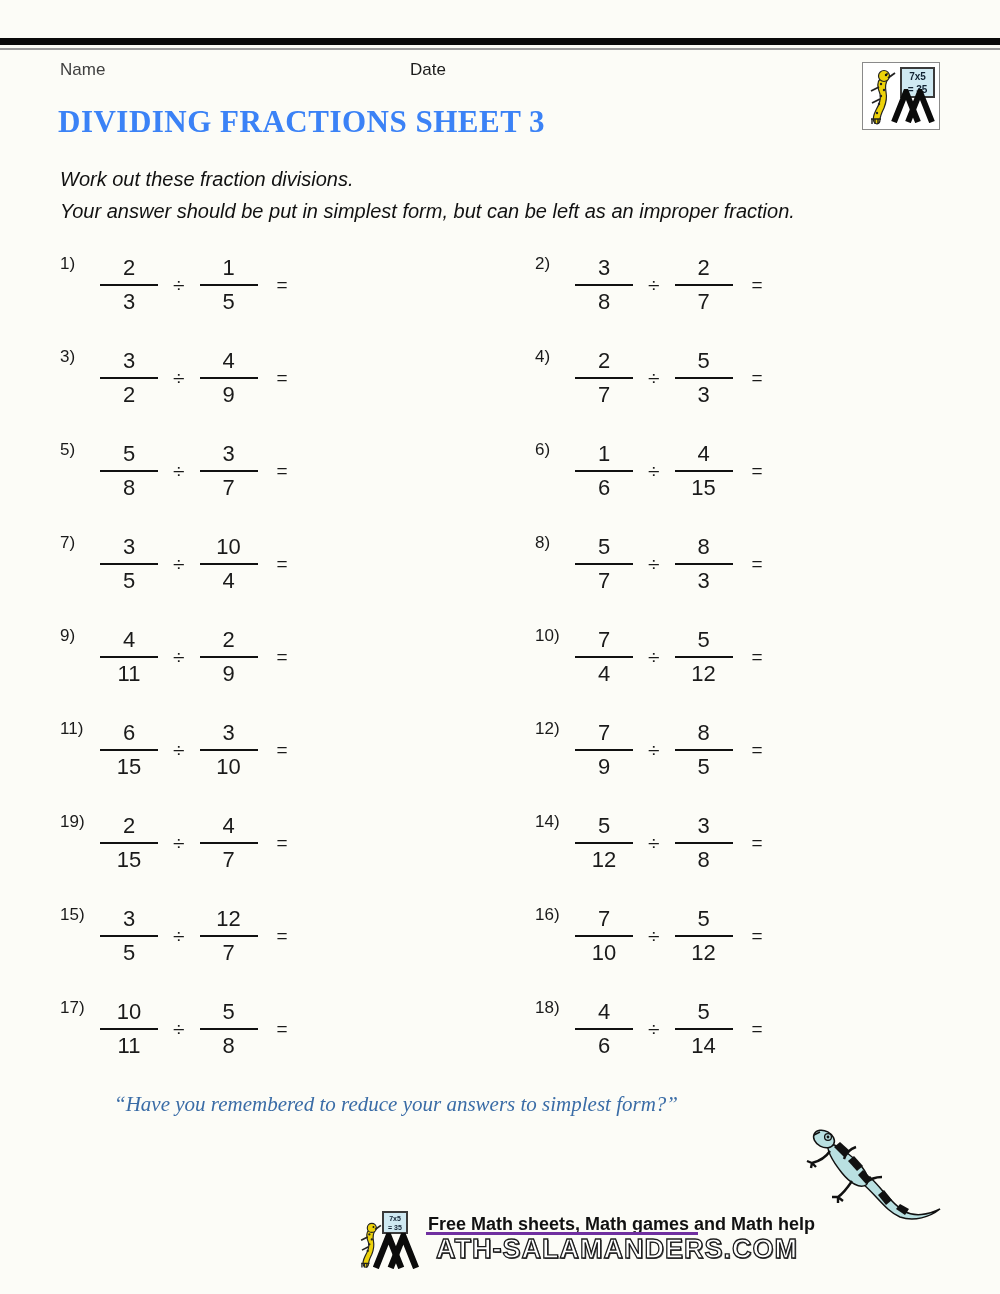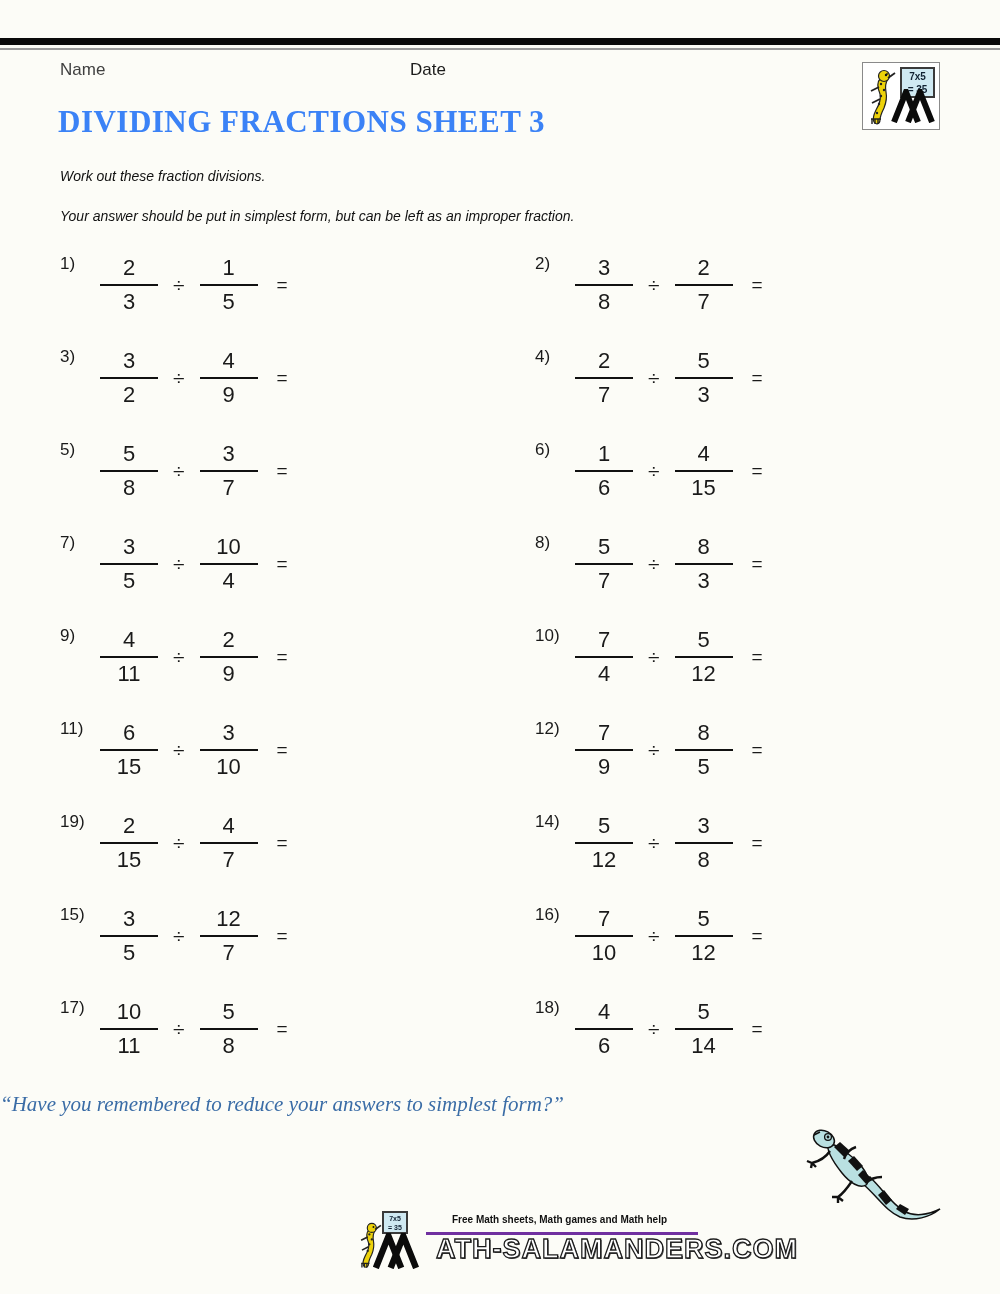--- a/index.html
+++ b/index.html
@@ -24,52 +24,52 @@
     background:#cfe9f2; border:2px solid #3a3a3a; font-size:10px; font-weight:bold;
     color:#123; line-height:13px; text-align:center; padding-top:1px; }
   .logo-m { position:absolute; right:2px; bottom:2px; }
   .logo-sal { position:absolute; left:3px; top:6px; }
 
   
   .page-title { position:absolute; left:58px; top:104px; width:800px;
     font-family:"Liberation Serif", serif; font-size:31px; letter-spacing:0.5px;
     color:#3b82f6; }
   .instr { position:absolute; left:60px; width:880px; font-style:italic;
-    font-size:14px; color:#111; }
+    font-size:20px; color:#111; }
   .instr1 { top:168px; }
-  .instr2 { top:200px;margin-top:8px; }
+  .instr2 { top:200px; }
 
   
   .problems-grid { position:absolute; left:60px; top:238px; width:900px;
     display:grid; grid-template-columns:475px 425px; grid-auto-rows:93px; }
   .problem { display:flex; align-items:center; }
   .pnum { width:40px; font-size:17px; align-self:flex-start; padding-top:16px; }
   .frac { display:inline-flex; flex-direction:column; align-items:center; width:58px; }
   .fnum { display:block; width:100%; text-align:center; font-size:22px;
     padding-bottom:3px; border-bottom:2px solid #111; }
   .fden { display:block; width:100%; text-align:center; font-size:22px; padding-top:3px; }
   .op { font-size:21px; margin:0 15px; }
   .eq { font-size:19px; margin-left:19px; }
 
   
-  .quote { position:absolute; left:0; top:1092px; width:792px; 
+  .quote { position:absolute; left:0; top:1092px; width:792px; text-align:center;
     font-family:"Liberation Serif", serif; font-style:italic; font-size:21px;
     color:#3a6ca6; }
 
   
   .lizard { position:absolute; left:800px; top:1125px; }
 
   
   .footer-logo-sal { position:absolute; left:357px; top:1222px; }
   .footer-board { position:absolute; left:382px; top:1211px; width:26px; height:23px;
     background:#cfe9f2; border:2px solid #3a3a3a; font-size:7px; font-weight:bold;
     color:#123; line-height:9px; text-align:center; padding-top:1px; }
   .footer-m { position:absolute; left:372px; top:1233px; }
-  .footer-tagline { position:absolute; left:428px; top:1214px; font-size:10px;
-    font-weight:bold; color:#111;margin-left:24px; }
+  .footer-tagline { position:absolute; left:428px; top:1214px; font-size:18px;
+    font-weight:bold; color:#111; }
   .footer-underline { position:absolute; left:426px; top:1232px; width:272px; height:3px; }
   .footer-site { position:absolute; left:424px; top:1234px; font-size:27px;
     font-weight:bold; letter-spacing:1px; color:#ffffff;
     -webkit-text-stroke:1.3px #1a1a1a; text-shadow:1px 1px 0 #555;margin-left:12px; }
 </style>
 </head>
 <body style="background: rgb(252, 252, 247);">
 
 <div class="top-bar"></div>
 <div class="top-bar-thin"></div>

